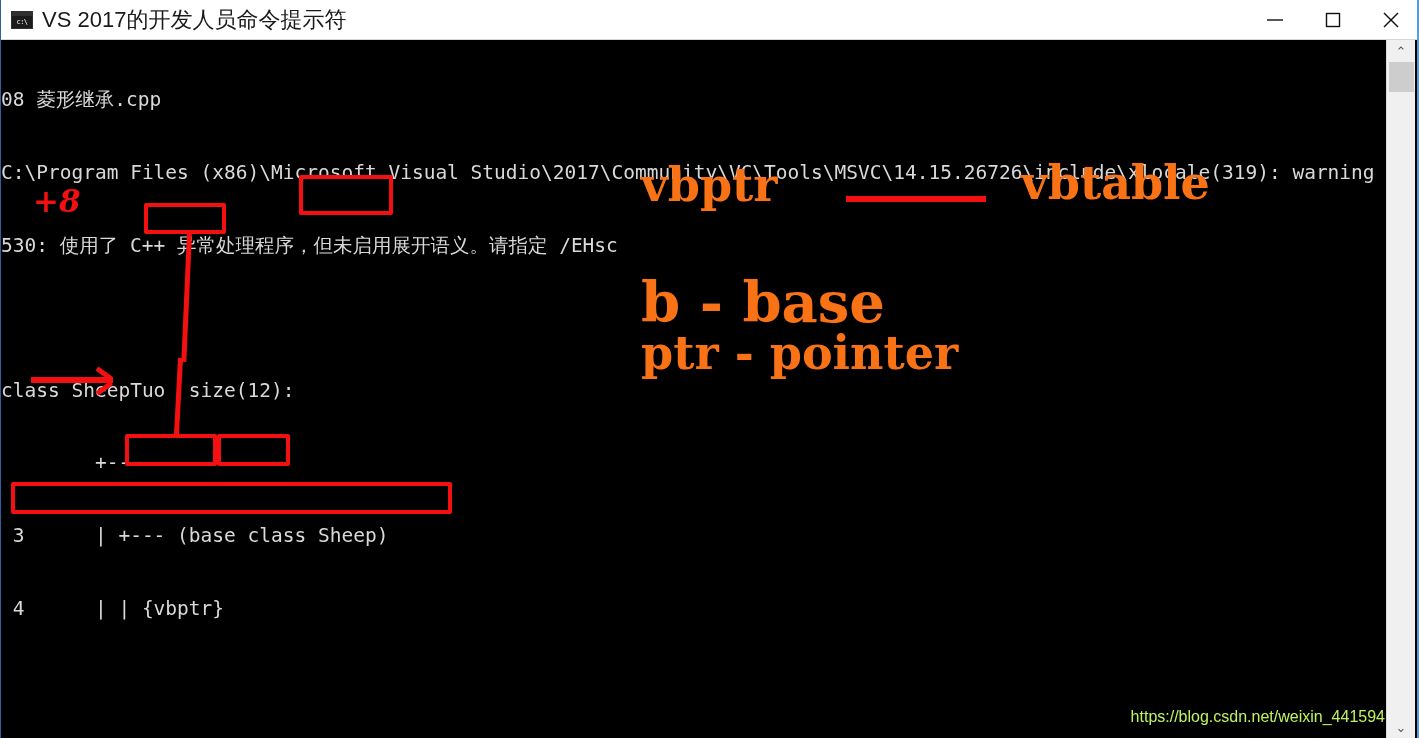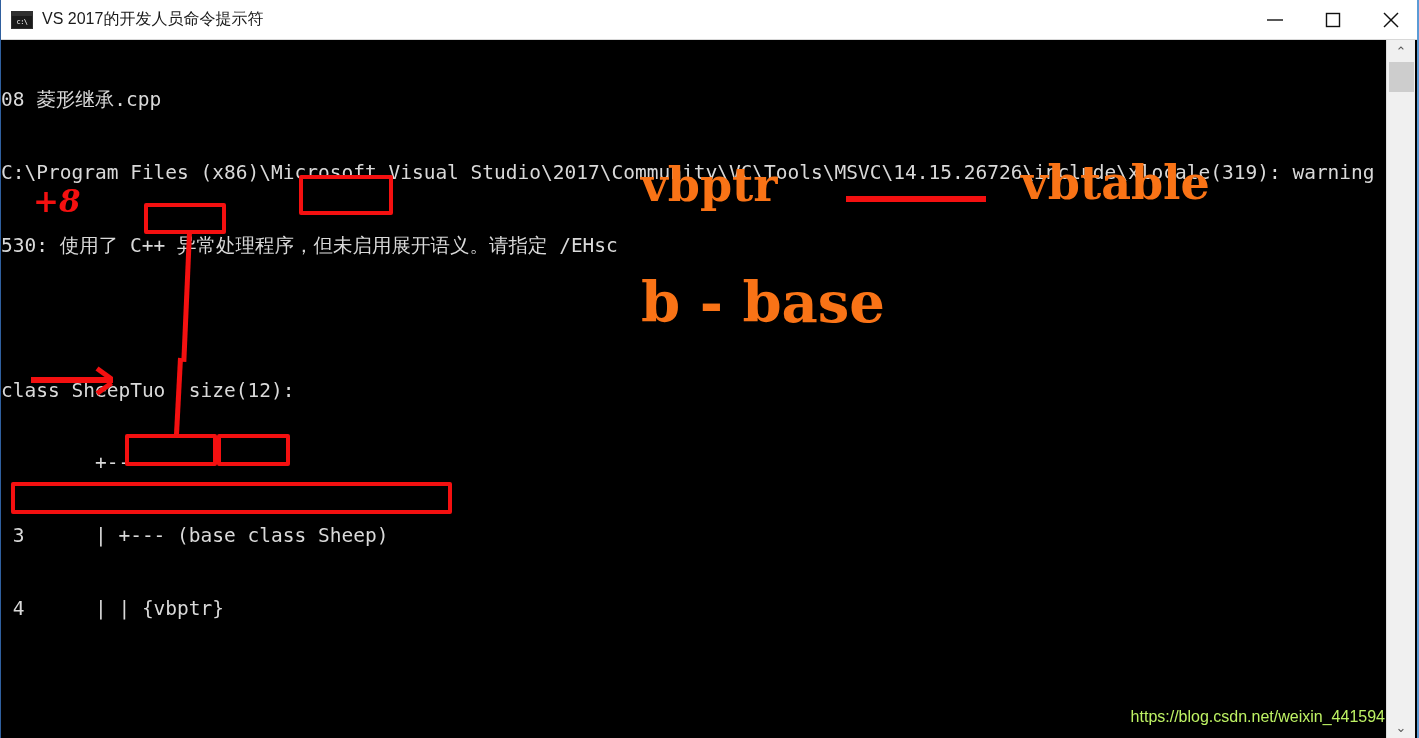--- a/index.html
+++ b/index.html
@@ -59,21 +59,21 @@
     left: 0; right: 0; top: 4px; bottom: 0;
     background: #1b1b1b;
     color: #ffffff;
     font-family: "DejaVu Sans Mono", monospace;
     font-size: 7px;
     line-height: 12px;
     text-align: center;
     letter-spacing: -0.5px;
   }
   .tb-title {
-    font-size: 16px;
+    font-size: 22px;
     color: #1a1a1a;
     font-family: "Liberation Sans", sans-serif;
     white-space: nowrap;
   }
   .tb-spacer { flex: 1 1 auto; }
   .tb-btn {
     width: 58px;
     height: 39px;
     display: flex;
     align-items: center;
@@ -270,17 +270,18 @@
     <div class="rline" style="left:30px; top:377px; width:82px; height:6px;"></div>
     <div class="rline" style="left:96px; top:366px; width:18px; height:5px; transform: rotate(36deg); transform-origin: left center;"></div>
     <div class="rline" style="left:96px; top:391px; width:18px; height:5px; transform: rotate(-36deg); transform-origin: left center;"></div>
 
     <div class="hand" style="left:32px; top:186px; font-size:31px; font-style:italic;">+8</div>
 
     <div class="annot" style="left:640px; top:162px; font-size:46px;">vbptr</div>
     <div class="rline" style="left:845px; top:196px; width:140px; height:6px;"></div>
     <div class="annot" style="left:1020px; top:160px; font-size:46px;">vbtable</div>
     <div class="annot" style="left:640px; top:274px; font-size:56px;">b - base</div>
+    <div class="annot" style="left:640px; top:330px; font-size:46px;">ptr - pointer</div>
   </div>
 
   <div class="watermark">https://blog.csdn.net/weixin_441594</div>
 
 </div>
 
 </body></html>

